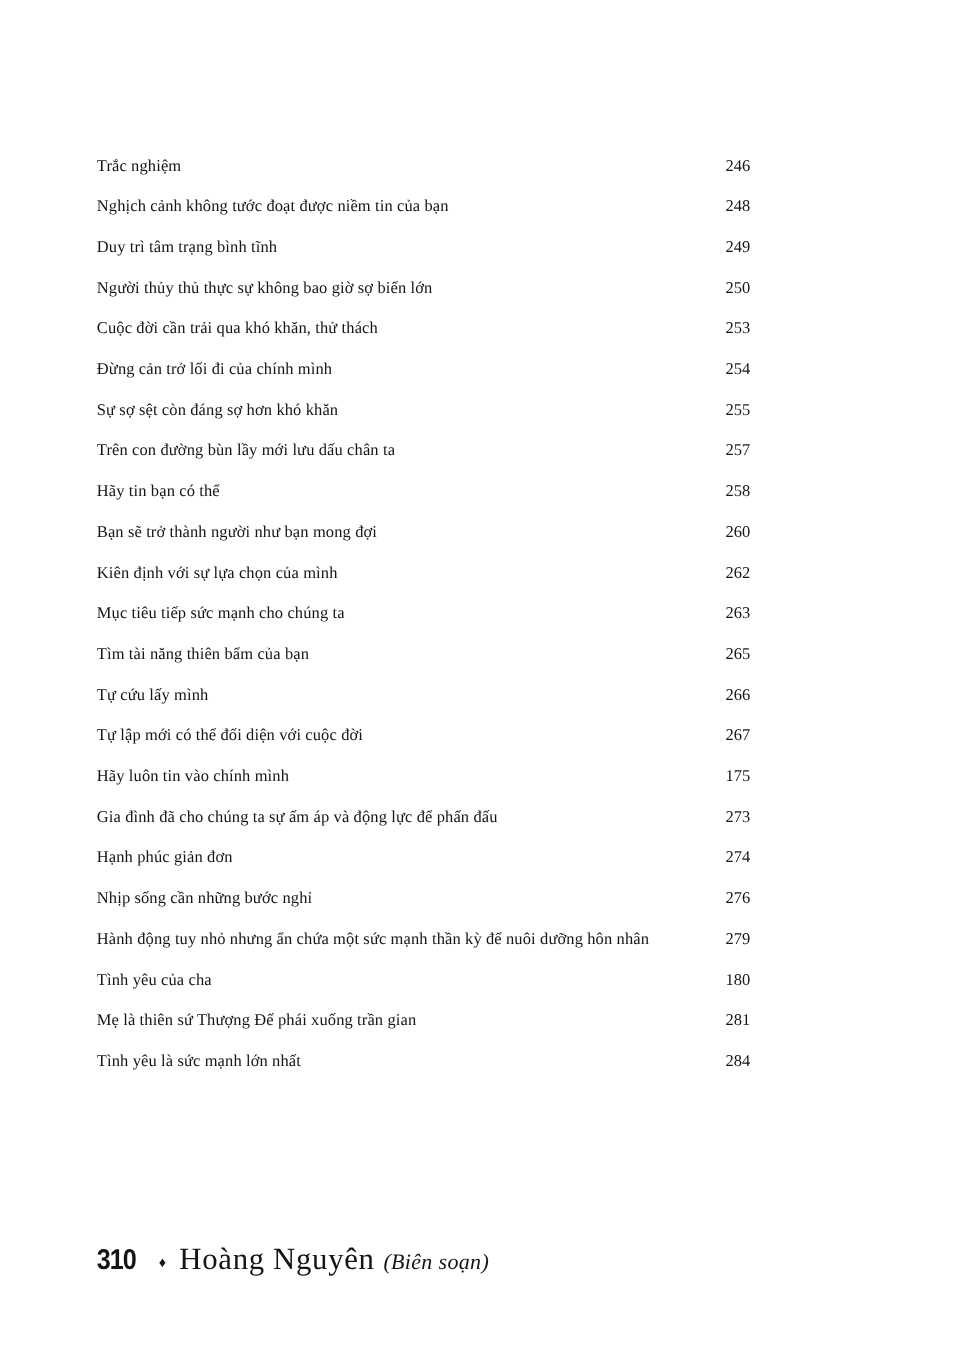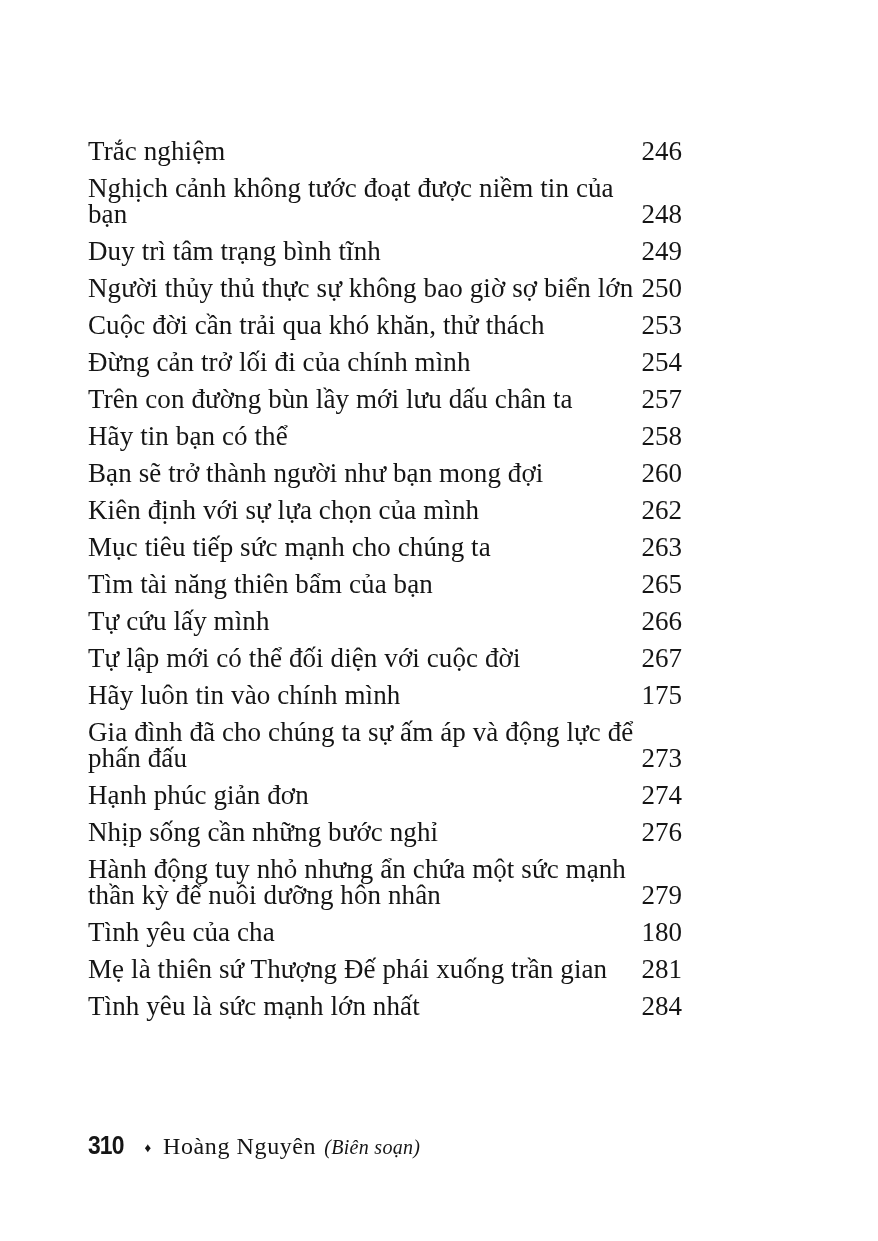--- a/index.html
+++ b/index.html
@@ -21,22 +21,22 @@
     background: #ffffff;
   }
   .toc {
     position: absolute;
     left: 88px;
     top: 138px;
     width: 594px;
   }
   .toc-row {
     display: flex;
-    align-items: flex-end;
-    font-size: 27px;
+    align-items: flex-start;
+    font-size: 15px;
     line-height: 26px;
     margin-bottom: 11px;
   }
   .toc-title {
     flex: 1 1 auto;
     padding-right: 6px;
     letter-spacing: 0.1px;
   }
   .toc-page {
     flex: 0 0 auto;
@@ -61,21 +61,21 @@
     transform-origin: left bottom;
   }
   .footer-diamond {
     font-size: 13px;
     margin-left: 16px;
     margin-right: 12px;
     position: relative;
     top: -2px;
   }
   .footer-author {
-    font-size: 24px;
+    font-size: 28px;
     letter-spacing: 0.6px;
   }
   .footer-role {
     font-size: 20px;
     font-style: italic;
     margin-left: 8px;
     letter-spacing: 0.3px;
   }
 </style>
 </head>
@@ -107,20 +107,24 @@
     <div class="toc-row">
       <span class="toc-title">Cuộc đời cần trải qua khó khăn, thử thách</span>
       <span class="toc-page">253</span>
     </div>
 
     <div class="toc-row">
       <span class="toc-title">Đừng cản trở lối đi của chính mình</span>
       <span class="toc-page">254</span>
     </div>
 
+    <div class="toc-row">
+      <span class="toc-title">Sự sợ sệt còn đáng sợ hơn khó khăn</span>
+      <span class="toc-page">255</span>
+    </div>
 
     <div class="toc-row">
       <span class="toc-title">Trên con đường bùn lầy mới lưu dấu chân ta</span>
       <span class="toc-page">257</span>
     </div>
 
     <div class="toc-row">
       <span class="toc-title">Hãy tin bạn có thể</span>
       <span class="toc-page">258</span>
     </div>

